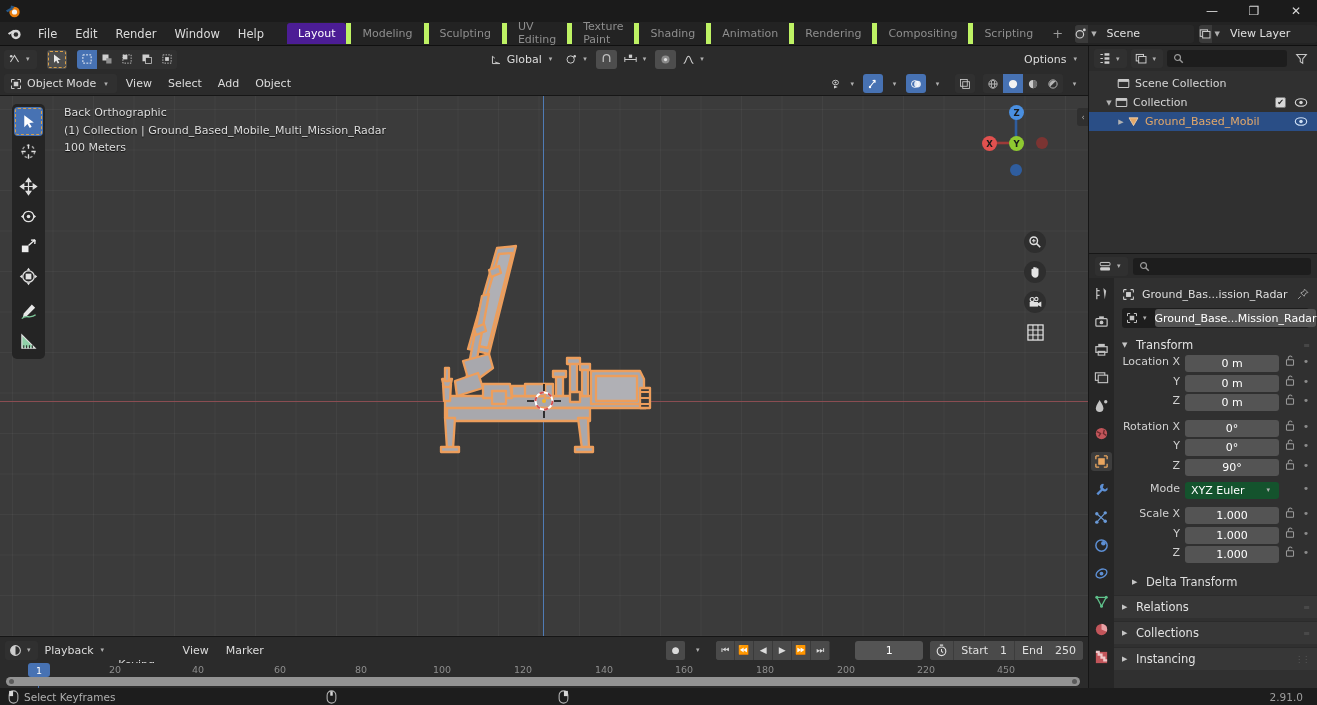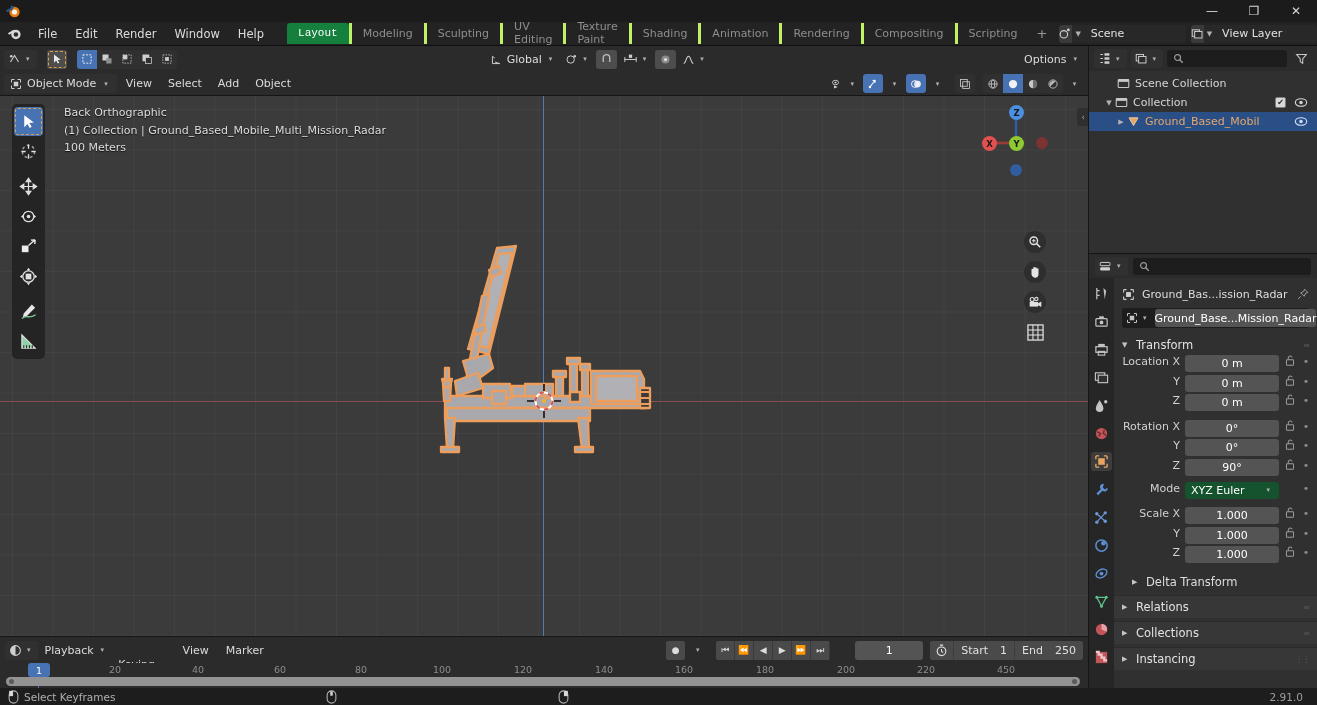--- a/index.html
+++ b/index.html
@@ -28,23 +28,23 @@
     position:absolute; left:0; top:22px; width:1317px; height:24px;
     background:#232323; display:flex; align-items:center; border-bottom:1px solid #101010;
   }
   .topbar .blogo2{ width:15px;height:15px; margin:0 7px 0 7px; }
   .menu{ display:flex; align-items:center; }
   .menu span{ padding:3px 9px; font-size:11.5px; color:#dcdcdc; border-radius:2px; }
   .wstabs{ display:flex; align-items:center; margin-left:14px; height:24px; }
   .wstab{
     padding:4px 11px 5px; font-size:11px; color:#8e8e8e;
     height:21px; display:flex; align-items:center;
-    border-left:3px solid #bef264;
-  }
-  .wstab.active{ background:#15803d; color:#ffffff; border-radius:3px 3px 0 0; border-left:none;font-family:Liberation Mono, monospace;}
+    border-left:5px solid #bef264;
+  }
+  .wstab.active{ background:#4c1d95; color:#ffffff; border-radius:3px 3px 0 0; border-left:none;}
   .wsplus{ color:#9a9a9a; font-size:13px; padding:0 8px; }
 
   .scenefield{
     display:flex; align-items:center; height:18px; background:#282828;
     border-radius:3px; margin-left:4px; overflow:hidden;
   }
   .sf-ico{ width:24px; height:18px; background:#3a3a3a; display:flex;align-items:center;justify-content:center; }
   .sf-name{ padding:0 10px 0 7px; font-size:11px; color:#e0e0e0; min-width:118px; }
 
   

